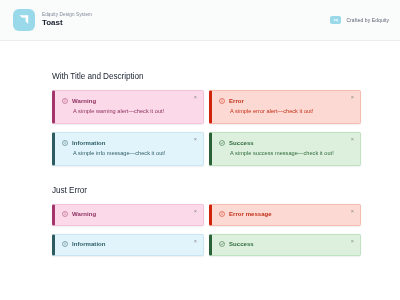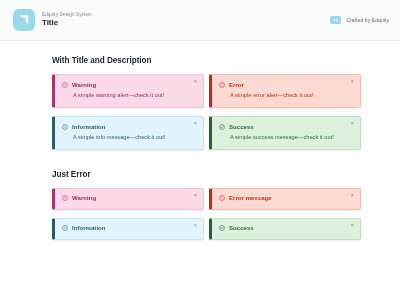--- a/index.html
+++ b/index.html
@@ -85,24 +85,24 @@
     font-size: 5px;
     color: #5d6675;
     letter-spacing: 0.08px;
   }
 
   
   .canvas { padding: 15px 0 0 0; }
 
   .section-title {
     font-size: 8.2px;
-    font-weight: 700;
+    font-weight: 400;
     color: #1b2330;
     letter-spacing: -0.05px;
-    margin: 0 0 9px 52px;
+    margin: 16px 0 9px 52px;
   }
   .section-title.second { margin-top: 20px; }
 
   .grid {
     display: grid;
     grid-template-columns: 152px 152px;
     column-gap: 5px;
     row-gap: 8px;
     margin-left: 52px;
   }
@@ -174,21 +174,21 @@
 
 <div class="topbar">
   <div class="brand">
     <div class="logo-tile">
       <svg width="12" height="12" viewBox="0 0 12 12" aria-hidden="true">
         <path d="M1.5 1.2 H10.2 V9.9 L7.6 7.3 V3.8 H4.1 Z" fill="#ffffff"></path>
       </svg>
     </div>
     <div class="brand-text">
       <div class="brand-eyebrow">Edquity Design System</div>
-      <div class="brand-title">Title</div>
+      <div class="brand-title">Toast</div>
     </div>
   </div>
 
   <div class="credit">
     <div class="credit-badge">eq</div>
     <div class="credit-text">Crafted by Edquity</div>
   </div>
 </div>
 
 <div class="canvas">

